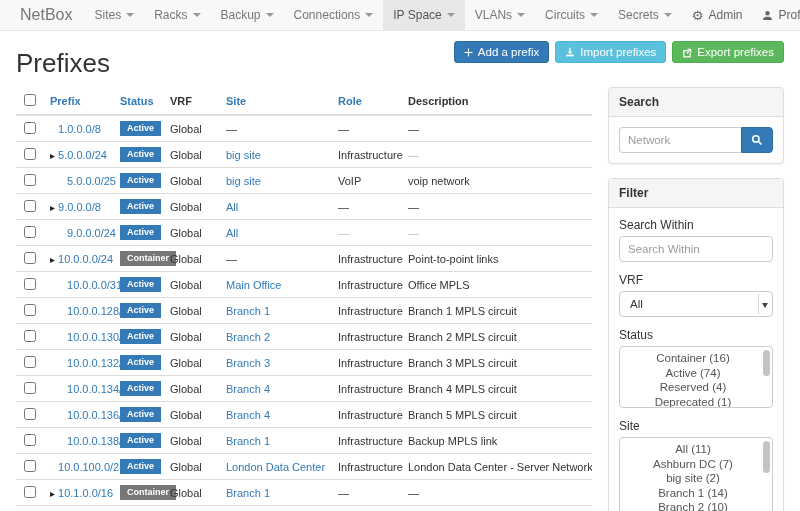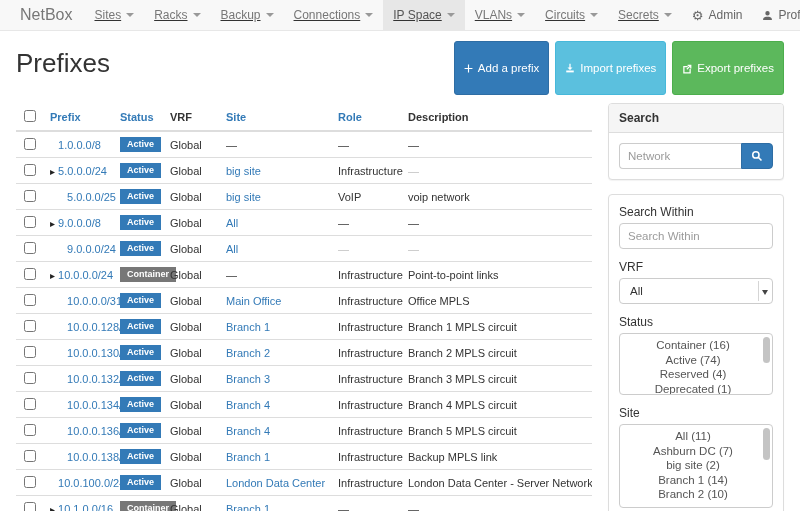--- a/index.html
+++ b/index.html
@@ -4,38 +4,38 @@
 <style>
   * { box-sizing: border-box; margin: 0; padding: 0; }
   html,body { width: 800px; height: 511px; overflow: hidden; background:#fff;
     font-family: "Liberation Sans", "DejaVu Sans", sans-serif; color:#333; }
 
   
   .navbar { height:31px; background:#f8f8f8; border-bottom:1px solid #e7e7e7;
     display:flex; align-items:stretch; padding:0 8px; }
   .brand { display:flex; align-items:center; padding:0 12px; font-size:16px; color:#777;
     text-decoration:none; }
-  .nav-left { display:flex;text-decoration:underline; }
+  .nav-left { display:flex; }
   .nav-item { display:flex; align-items:center; gap:5px; padding:0 10px; font-size:12px;
     color:#777; text-decoration:none; cursor:pointer; white-space:nowrap; }
   .nav-item.active { background:#e7e7e7; color:#555; }
   .caret { width:0; height:0; border-left:4px solid transparent; border-right:4px solid transparent;
     border-top:4px solid #999; display:inline-block; }
   .nav-right { margin-left:auto; display:flex; }
   .nav-right .nav-item { color:#666; }
   .nav-right svg, .nav-right .uicon { flex:none; }
   .uicon { font-size:13px; line-height:1; color:#666; }
 
   
   .content { padding: 8px 16px 0; }
   .page-head { display:flex; align-items:flex-start; }
   .page-title { font-size:26px; font-weight:400; color:#333; margin-top:9px; letter-spacing:0; }
   .actions { margin-left:auto; display:flex; gap:6px; margin-top:2px; }
   .btn { display:inline-flex; align-items:center; gap:5px; font-size:11.5px; color:#fff;
-    padding:20px 9px; border-radius:3px; border:1px solid transparent; cursor:pointer;
+    padding:4px 9px; border-radius:3px; border:1px solid transparent; cursor:pointer;
     font-family:inherit; }
   .btn-primary { background:#337ab7; border-color:#2e6da4; }
   .btn-info    { background:#5bc0de; border-color:#46b8da; }
   .btn-success { background:#5cb85c; border-color:#4cae4c;align-items:flex-end; }
 
   
   .main { display:flex; gap:16px; margin-top:8px; align-items:flex-start; }
   .table-wrap { flex:1; min-width:0; }
   .sidebar { width:176px; flex:none; }
 
@@ -355,20 +355,21 @@
               <svg width="12" height="12" viewBox="0 0 16 16" fill="none" stroke="#fff" stroke-width="2">
                   <circle cx="6.5" cy="6.5" r="4.2"></circle>
                   <line x1="9.8" y1="9.8" x2="14" y2="14"></line>
                 </svg>
             </button>
           </div>
         </div>
       </div>
 
       <div class="panel">
+        <div class="panel-heading">Filter</div>
         <div class="panel-body">
           <div class="filter-label first">Search Within</div>
           <input type="text" class="text-input" placeholder="Search Within" style="">
 
           <div class="filter-label">VRF</div>
           <div class="select">
             <span>All</span>
           </div>
 
           <div class="filter-label">Status</div>

